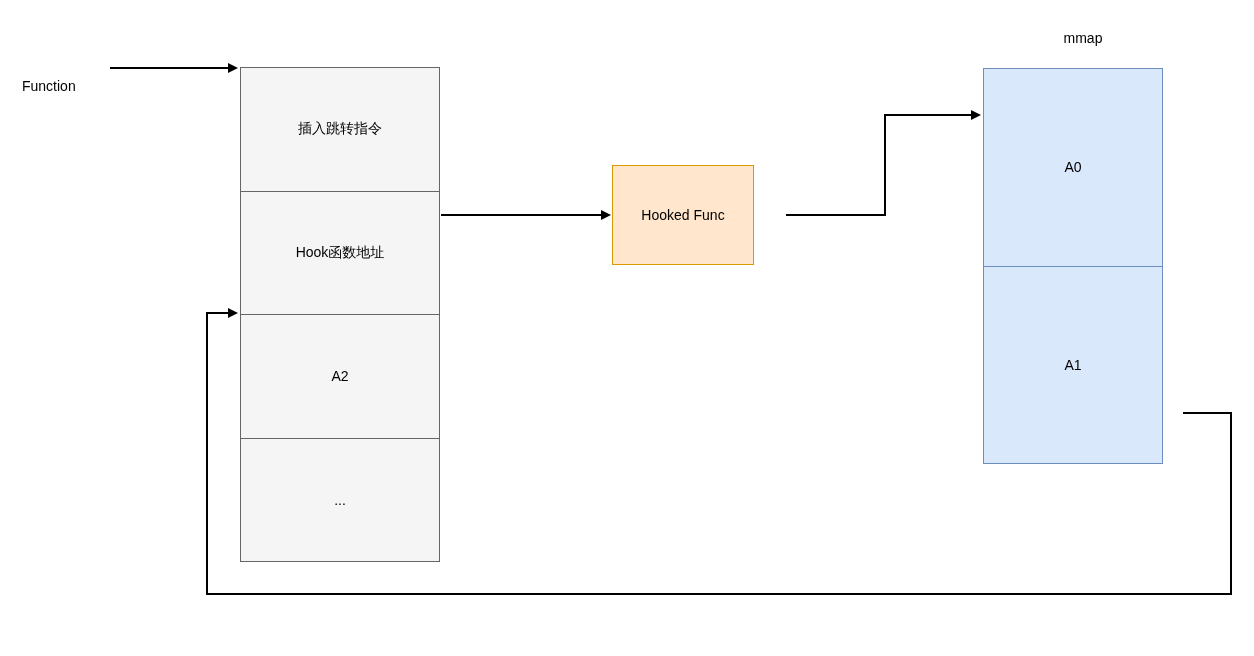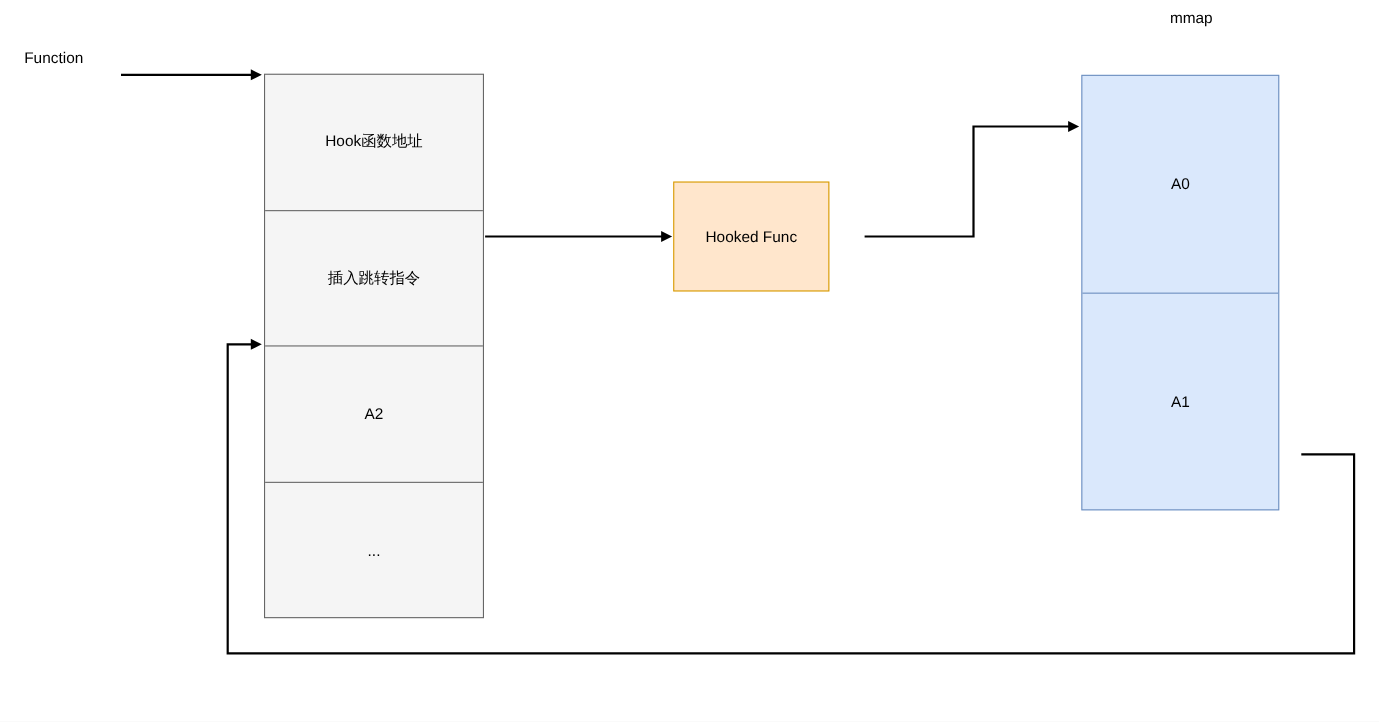--- a/index.html
+++ b/index.html
@@ -27,22 +27,23 @@
   }
   .connector-line{
     fill:none;
     stroke:var(--line,#000);
     stroke-width:2;
   }
   .float-label{
     position:absolute;z-index:2;
     white-space:nowrap;
     font-size:14px;
+    margin-top:22px;
   }
-  .function-label{ left:22px; top:44px; width:80px; }
+  .function-label{ left:22px; top:56px; width:80px; }
   .mmap-label{ left:983px; top:8px; width:200px; text-align:center; }
   .block{
     position:absolute;z-index:1;
     display:flex;flex-direction:column;
     box-sizing:border-box;
   }
   .block .cell{
     flex:1;
     display:flex;align-items:center;justify-content:center;
     text-align:center;
@@ -86,22 +87,22 @@
     <path class="connector-line" d="M441,215 H602" marker-end="url(#arrowhead)"></path>
     <path class="connector-line" d="M786,215 H885 V115 H972" marker-end="url(#arrowhead)"></path>
     <path class="connector-line" d="M1183,413 H1231 V594 H207 V313 H229" marker-end="url(#arrowhead)"></path>
   </svg>
 
   <div class="float-label function-label">Function</div>
 
   <div class="float-label mmap-label">mmap</div>
 
   <div class="block block-gray">
+    <div class="cell">插入跳转指令</div>
     <div class="cell">Hook函数地址</div>
-    <div class="cell">插入跳转指令</div>
     <div class="cell">A2</div>
     <div class="cell">...</div>
   </div>
 
   <div class="box-orange">
     <span>Hooked Func</span>
   </div>
 
   <div class="block block-blue">
     <div class="cell">A0</div>

